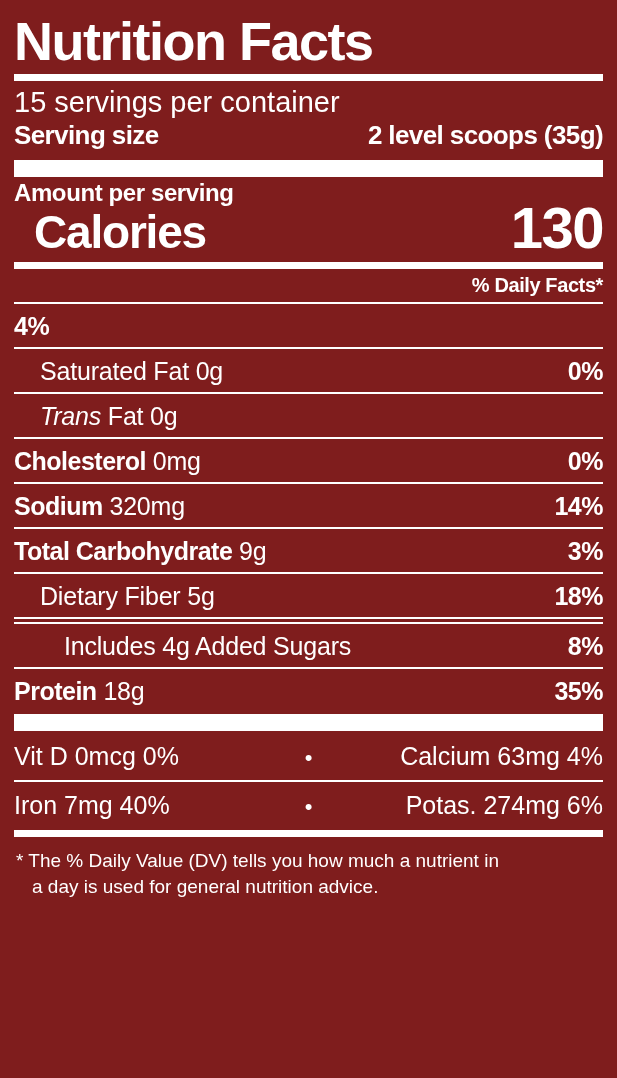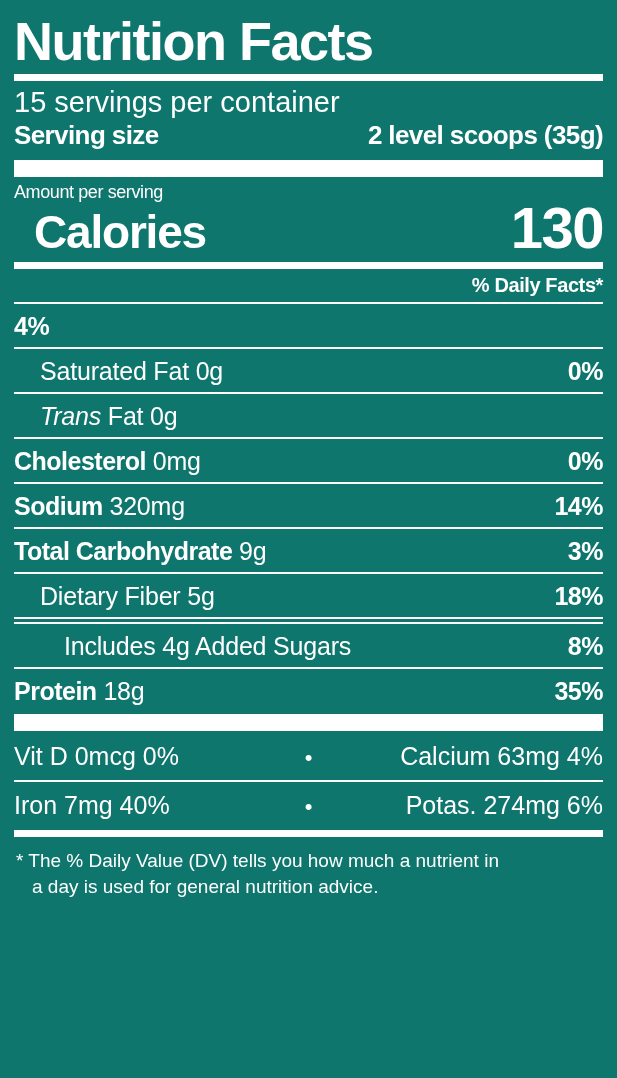--- a/index.html
+++ b/index.html
@@ -11,21 +11,21 @@
     width: 617px;
     height: 1078px;
     font-family: "Liberation Sans", sans-serif;
     color: #ffffff;
     -webkit-font-smoothing: antialiased;
   }
   .label {
     box-sizing: border-box;
     width: 617px;
     height: 1078px;
-    background: #0f766e;
+    background: #7f1d1d;
     padding: 12px 14px 10px 14px;
     position: relative;
   }
   .title {
     font-weight: bold;
     font-size: 54px;
     line-height: 58px;
     letter-spacing: -1.5px;
     margin: 0 0 2px 0;
     white-space: nowrap;
@@ -54,22 +54,22 @@
     display: flex;
     justify-content: space-between;
     align-items: baseline;
     font-size: 26px;
     font-weight: bold;
     line-height: 30px;
     letter-spacing: -0.6px;
     margin-bottom: 10px;
   }
   .amount-per {
-    font-size: 18px;
-    font-weight: normal;
+    font-size: 24px;
+    font-weight: bold;
     letter-spacing: -0.4px;
     line-height: 21px;
     margin-top: 1px;
   }
   .calories-row {
     display: flex;
     justify-content: space-between;
     align-items: baseline;
     margin-top: -4px;
     margin-left: 20px;

